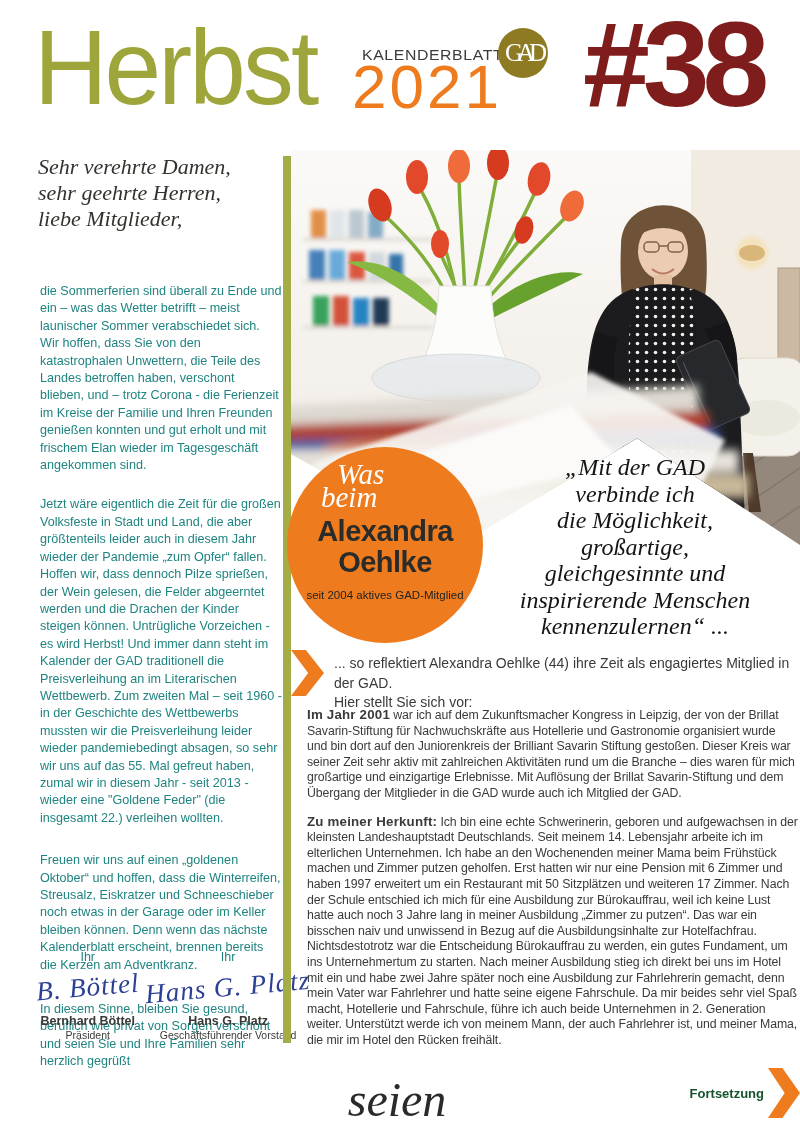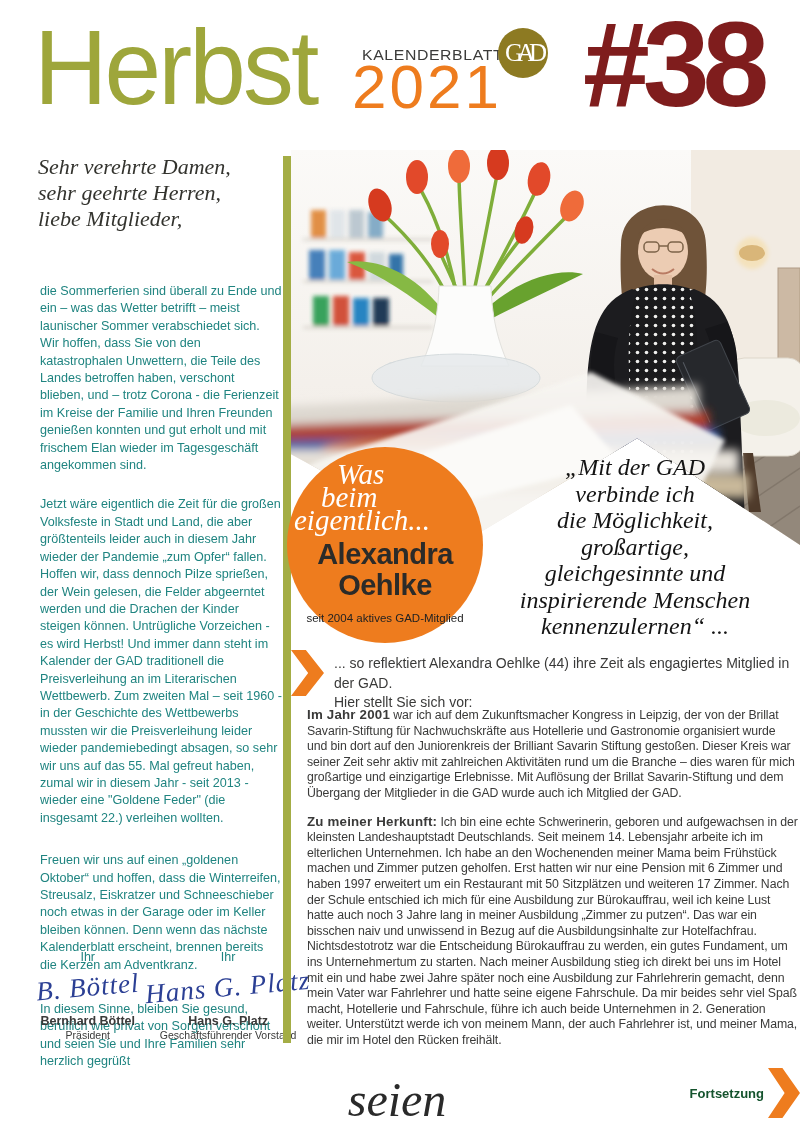--- a/index.html
+++ b/index.html
@@ -258,21 +258,20 @@
         <rect x="-12" y="320" width="470" height="24" fill="#c8b89a" transform="rotate(1 220 330)"></rect>
       </g>
       <polygon points="0,320 300,222 434,290 380,395 0,395" fill="#f7f5f1" opacity="0.92" filter="url(#b2)"></polygon>
       <polygon points="0,345 280,255 330,312 0,395" fill="#fbfaf8" filter="url(#b2)"></polygon>
     </svg>
   </div>
 
   <div class="abs badge">
     <div class="badge-was">Was</div>
     <div class="badge-macht">beim</div>
-    <div class="badge-eig">eigentlich...</div>
     <div class="badge-name">Alexandra</div>
     <div class="badge-name" style="margin-top:0;">Oehlke</div>
     <div class="badge-caption">seit 2004 aktives GAD-Mitglied</div>
   </div>
 
   <div class="abs quote">
     <div>„Mit der GAD</div>
     <div>verbinde ich</div>
     <div>die Möglichkeit,</div>
     <div>großartige,</div>

